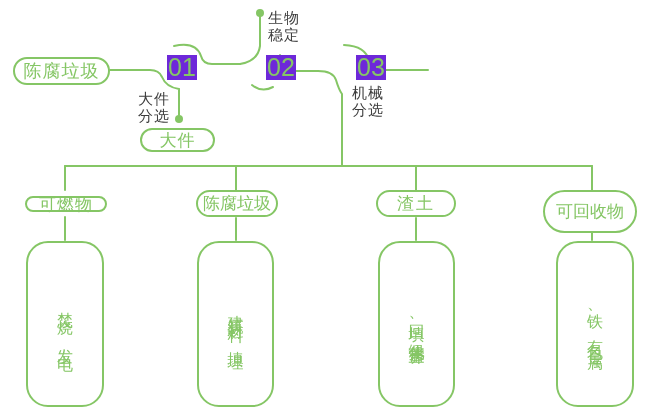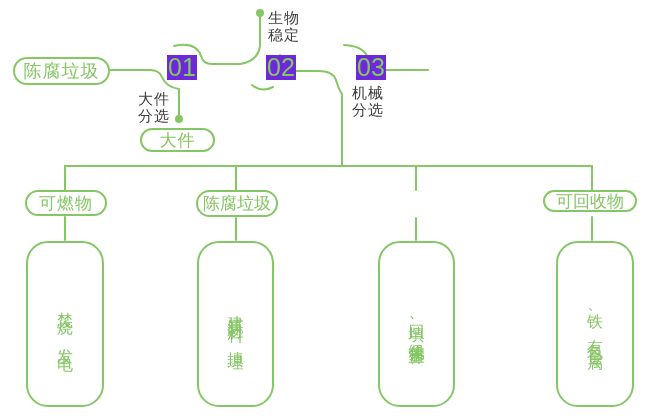--- a/index.html
+++ b/index.html
@@ -83,27 +83,30 @@
 稳定</div>
   <div class="steplabel" style="left:138px;top:90px;">大件
 分选</div>
   <div class="steplabel" style="left:352px;top:84px;text-align:right;">机械
 分选</div>
 
   <div class="pill" style="left:140px;top:128px;width:75px;height:24px;">
     <span>大件</span>
   </div>
 
-  <div class="pill" style="left:25px;top:190px;width:82px;height:26px;">
+  <div class="pill" style="left:25px;top:196px;width:82px;height:16px;">
     <span>可燃物</span>
   </div>
   <div class="pill" style="left:196px;top:190px;width:82px;height:27px;letter-spacing:0;">
     <span>陈腐垃圾</span>
   </div>
-  <div class="pill" style="left:543px;top:190px;width:94px;height:22px;letter-spacing:0;">
+  <div class="pill" style="left:376px;top:190px;width:80px;height:27px;letter-spacing:2px;">
+    <span>渣土</span>
+  </div>
+  <div class="pill" style="left:543px;top:190px;width:94px;height:43px;letter-spacing:0;">
     <span>可回收物</span>
   </div>
 
   <div class="resultbox" style="left:26px;top:241px;">
     <span class="vtext" style="letter-spacing:7px;">焚烧、发电</span>
   </div>
   <div class="resultbox" style="left:197px;top:241px;width:77px;">
     <span class="vtext" style="letter-spacing:4px;">建筑材料、填埋</span>
   </div>
   <div class="resultbox" style="left:378px;top:241px;width:77px;">

